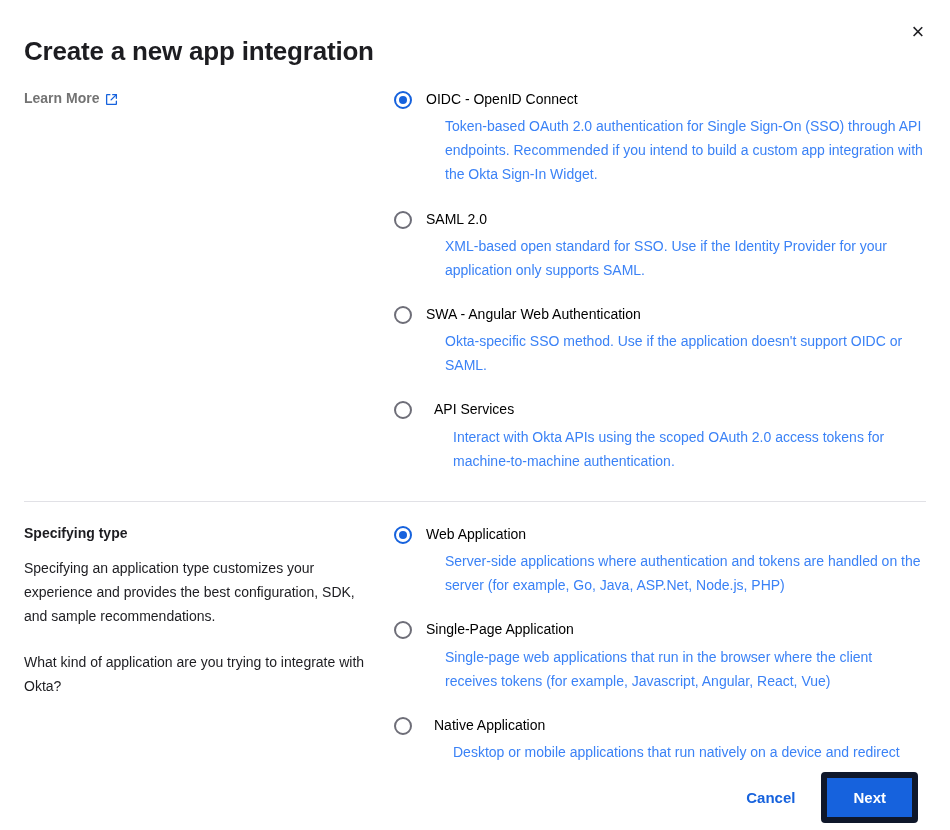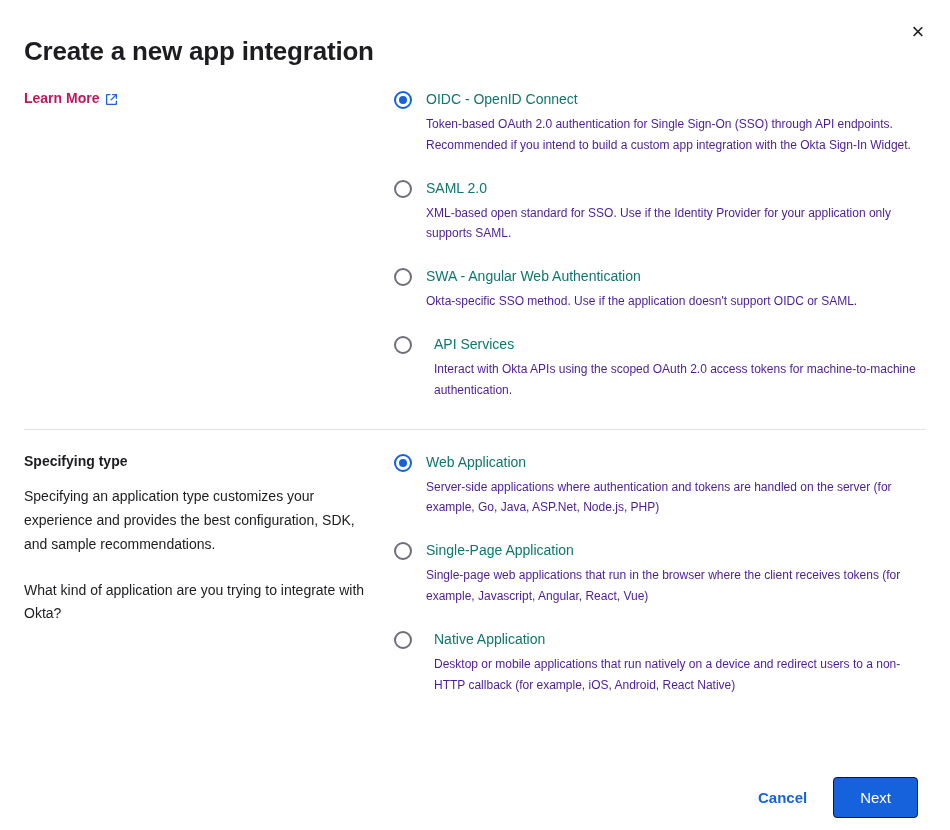--- a/index.html
+++ b/index.html
@@ -64,21 +64,21 @@
   }
   .section-label {
     font-size: 14px;
     font-weight: bold;
     color: #1d1d21;
     margin: 0 0 14px 0;
     line-height: 1.4;
   }
   .learn-more {
     font-size: 14px;
-    color: #be185d;
+    color: #737373;
     font-weight: bold;
     text-decoration: none;
     display: inline-flex;
     align-items: center;
     gap: 6px;
     cursor: pointer;
   }
   .ext-icon {
     display: inline-block;
     width: 13px;
@@ -128,29 +128,30 @@
     margin-top: -4px;
     border-radius: 50%;
     background: #1662dd;
   }
   .option-body {
     flex: 1 1 auto;
     max-width: 510px;
   }
   .option-title {
     font-size: 14px;
-    color: #0f766e;
+    color: #000000;
     line-height: 1.45;
     margin-bottom: 5px;
     cursor: pointer;
   }
   .option-desc {
-    font-size: 12px;
-    color: #4c1d95;
+    font-size: 14px;
+    color: #3b82f6;
     line-height: 1.72;
+    margin-left: 19px;
   }
   .divider {
     height: 1px;
     background: #e1e1e6;
     margin: 28px 24px 0 24px;
   }
   .footer {
     position: absolute;
     left: 0;
     right: 8px;
@@ -168,24 +169,24 @@
     border: none;
     color: #1662dd;
     font-size: 15px;
     font-weight: bold;
     cursor: pointer;
     padding: 10px 8px;
     font-family: "Liberation Sans", sans-serif;
   }
   .btn-next {
     background: #1662dd;
-    border: 1px solid #0f172a;
+    border: 6px solid #0f172a;
     color: #ffffff;
     font-size: 15px;
-    font-weight: normal;
+    font-weight: bold;
     border-radius: 4px;
     padding: 11px 26px;
     cursor: pointer;
     font-family: "Liberation Sans", sans-serif;
     text-align: right;
   }
 </style>
 </head>
 <body>
 

